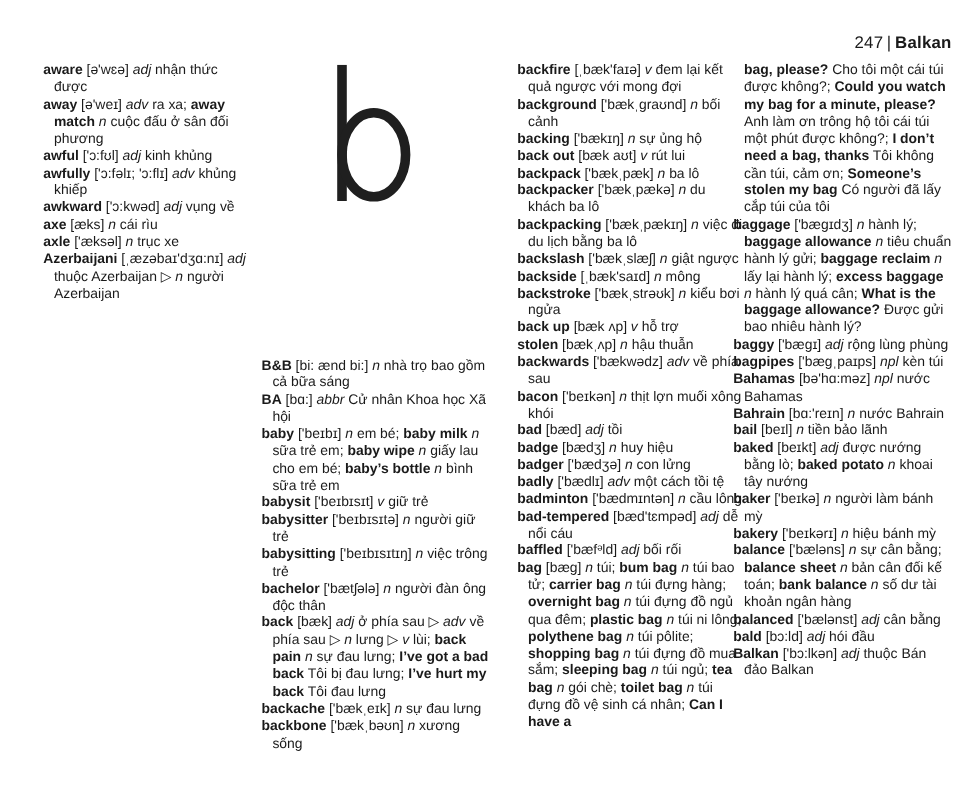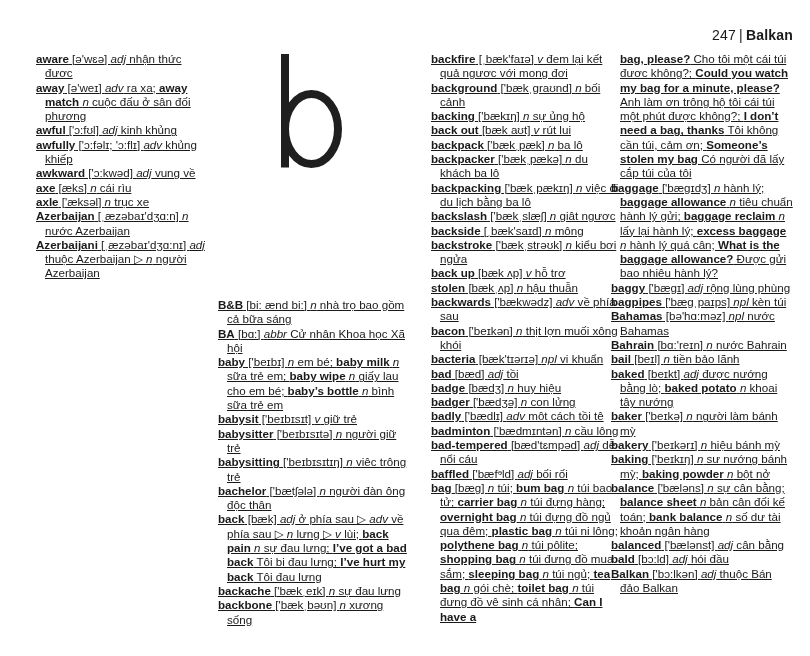--- a/index.html
+++ b/index.html
@@ -17,21 +17,20 @@
   .header .kw{font-weight:bold;}
   .col{position:absolute;top:52px;}
   .col-1{left:36px;width:172px;}
   .col-2{left:218px;width:192px;}
   .col-3{left:431px;width:190px;}
   .col-4{left:611px;width:182px;}
   .entry{
     margin:0;font-size:11.6px;line-height:14.3px;
     padding-left:9px;text-indent:-9px;
     text-rendering:optimizeLegibility;
-    text-decoration:underline;
   }
   .entry.cont{text-indent:0;}
   .b{font-weight:bold;}
   .i{font-style:italic;}
   .letter-block{height:244px;}
   .letter-block svg{display:block;margin-left:57px;margin-top:2px;}
   .glyph{stroke:#1f1f1f;fill:none;}
   .sr{position:absolute;width:1px;height:1px;overflow:hidden;clip:rect(0 0 0 0);}
 </style>
 </head>
@@ -44,21 +43,20 @@
   </div>
 
   <div class="col col-1">
       <p class="entry"><span class="b">aware</span><span class="r"> [ə'wɛə] </span><span class="i">adj</span><span class="r"> nhận thức được</span></p>
       <p class="entry"><span class="b">away</span><span class="r"> [ə'weɪ] </span><span class="i">adv</span><span class="r"> ra xa; </span><span class="b">away match</span><span class="r"> </span><span class="i">n</span><span class="r"> cuộc đấu ở sân đối phương</span></p>
       <p class="entry"><span class="b">awful</span><span class="r"> ['ɔ:fʊl] </span><span class="i">adj</span><span class="r"> kinh khủng</span></p>
       <p class="entry"><span class="b">awfully</span><span class="r"> ['ɔ:fəlɪ; 'ɔ:flɪ] </span><span class="i">adv</span><span class="r"> khủng khiếp</span></p>
       <p class="entry"><span class="b">awkward</span><span class="r"> ['ɔ:kwəd] </span><span class="i">adj</span><span class="r"> vụng về</span></p>
       <p class="entry"><span class="b">axe</span><span class="r"> [æks] </span><span class="i">n</span><span class="r"> cái rìu</span></p>
       <p class="entry"><span class="b">axle</span><span class="r"> ['æksəl] </span><span class="i">n</span><span class="r"> trục xe</span></p>
-      <p class="entry"><span class="b">Azerbaijan</span><span class="r"> [ˌæzəbaɪ'dʒɑ:n] </span><span class="i">n</span><span class="r"> nước Azerbaijan</span></p>
       <p class="entry"><span class="b">Azerbaijani</span><span class="r"> [ˌæzəbaɪ'dʒɑ:nɪ] </span><span class="i">adj</span><span class="r"> thuộc Azerbaijan ▷ </span><span class="i">n</span><span class="r"> người Azerbaijan</span></p>
     </div>
 
   <div class="col col-2">
     <div class="letter-block">
       <span class="sr">b</span>
       <svg width="68" height="115" viewBox="0 0 68 115" aria-hidden="true">
         <line class="glyph" x1="10" y1="0" x2="10" y2="113.5" stroke-width="8"></line>
         <ellipse class="glyph" cx="36.5" cy="75" rx="26.5" ry="35" stroke-width="8"></ellipse>
       </svg>
@@ -83,21 +81,20 @@
       <p class="entry"><span class="b">backpack</span><span class="r"> ['bækˌpæk] </span><span class="i">n</span><span class="r"> ba lô</span></p>
       <p class="entry"><span class="b">backpacker</span><span class="r"> ['bækˌpækə] </span><span class="i">n</span><span class="r"> du khách ba lô</span></p>
       <p class="entry"><span class="b">backpacking</span><span class="r"> ['bækˌpækɪŋ] </span><span class="i">n</span><span class="r"> việc đi du lịch bằng ba lô</span></p>
       <p class="entry"><span class="b">backslash</span><span class="r"> ['bækˌslæʃ] </span><span class="i">n</span><span class="r"> giật ngược</span></p>
       <p class="entry"><span class="b">backside</span><span class="r"> [ˌbæk'saɪd] </span><span class="i">n</span><span class="r"> mông</span></p>
       <p class="entry"><span class="b">backstroke</span><span class="r"> ['bækˌstrəʊk] </span><span class="i">n</span><span class="r"> kiểu bơi ngửa</span></p>
       <p class="entry"><span class="b">back up</span><span class="r"> [bæk ʌp] </span><span class="i">v</span><span class="r"> hỗ trợ</span></p>
       <p class="entry"><span class="b">stolen</span><span class="r"> [bækˌʌp] </span><span class="i">n</span><span class="r"> hậu thuẫn</span></p>
       <p class="entry"><span class="b">backwards</span><span class="r"> ['bækwədz] </span><span class="i">adv</span><span class="r"> về phía sau</span></p>
       <p class="entry"><span class="b">bacon</span><span class="r"> ['beɪkən] </span><span class="i">n</span><span class="r"> thịt lợn muối xông khói</span></p>
-      <p class="entry"><span class="b">bacteria</span><span class="r"> [bæk'tɪərɪə] </span><span class="i">npl</span><span class="r"> vi khuẩn</span></p>
       <p class="entry"><span class="b">bad</span><span class="r"> [bæd] </span><span class="i">adj</span><span class="r"> tồi</span></p>
       <p class="entry"><span class="b">badge</span><span class="r"> [bædʒ] </span><span class="i">n</span><span class="r"> huy hiệu</span></p>
       <p class="entry"><span class="b">badger</span><span class="r"> ['bædʒə] </span><span class="i">n</span><span class="r"> con lửng</span></p>
       <p class="entry"><span class="b">badly</span><span class="r"> ['bædlɪ] </span><span class="i">adv</span><span class="r"> một cách tồi tệ</span></p>
       <p class="entry"><span class="b">badminton</span><span class="r"> ['bædmɪntən] </span><span class="i">n</span><span class="r"> cầu lông</span></p>
       <p class="entry"><span class="b">bad-tempered</span><span class="r"> [bæd'tɛmpəd] </span><span class="i">adj</span><span class="r"> dễ nổi cáu</span></p>
       <p class="entry"><span class="b">baffled</span><span class="r"> ['bæfᵊld] </span><span class="i">adj</span><span class="r"> bối rối</span></p>
       <p class="entry"><span class="b">bag</span><span class="r"> [bæg] </span><span class="i">n</span><span class="r"> túi; </span><span class="b">bum bag</span><span class="r"> </span><span class="i">n</span><span class="r"> túi bao tử; </span><span class="b">carrier bag</span><span class="r"> </span><span class="i">n</span><span class="r"> túi đựng hàng; </span><span class="b">overnight bag</span><span class="r"> </span><span class="i">n</span><span class="r"> túi đựng đồ ngủ qua đêm; </span><span class="b">plastic bag</span><span class="r"> </span><span class="i">n</span><span class="r"> túi ni lông; </span><span class="b">polythene bag</span><span class="r"> </span><span class="i">n</span><span class="r"> túi pôlite; </span><span class="b">shopping bag</span><span class="r"> </span><span class="i">n</span><span class="r"> túi đựng đồ mua sắm; </span><span class="b">sleeping bag</span><span class="r"> </span><span class="i">n</span><span class="r"> túi ngủ; </span><span class="b">tea bag</span><span class="r"> </span><span class="i">n</span><span class="r"> gói chè; </span><span class="b">toilet bag</span><span class="r"> </span><span class="i">n</span><span class="r"> túi đựng đồ vệ sinh cá nhân; </span><span class="b">Can I have a</span></p>
     </div>
 
@@ -105,20 +102,19 @@
       <p class="entry cont"><span class="b">bag, please?</span><span class="r"> Cho tôi một cái túi được không?; </span><span class="b">Could you watch my bag for a minute, please?</span><span class="r"> Anh làm ơn trông hộ tôi cái túi một phút được không?; </span><span class="b">I don’t need a bag, thanks</span><span class="r"> Tôi không cần túi, cảm ơn; </span><span class="b">Someone’s stolen my bag</span><span class="r"> Có người đã lấy cắp túi của tôi</span></p>
       <p class="entry"><span class="b">baggage</span><span class="r"> ['bægɪdʒ] </span><span class="i">n</span><span class="r"> hành lý; </span><span class="b">baggage allowance</span><span class="r"> </span><span class="i">n</span><span class="r"> tiêu chuẩn hành lý gửi; </span><span class="b">baggage reclaim</span><span class="r"> </span><span class="i">n</span><span class="r"> lấy lại hành lý; </span><span class="b">excess baggage</span><span class="r"> </span><span class="i">n</span><span class="r"> hành lý quá cân; </span><span class="b">What is the baggage allowance?</span><span class="r"> Được gửi bao nhiêu hành lý?</span></p>
       <p class="entry"><span class="b">baggy</span><span class="r"> ['bægɪ] </span><span class="i">adj</span><span class="r"> rộng lùng phùng</span></p>
       <p class="entry"><span class="b">bagpipes</span><span class="r"> ['bægˌpaɪps] </span><span class="i">npl</span><span class="r"> kèn túi</span></p>
       <p class="entry"><span class="b">Bahamas</span><span class="r"> [bə'hɑ:məz] </span><span class="i">npl</span><span class="r"> nước Bahamas</span></p>
       <p class="entry"><span class="b">Bahrain</span><span class="r"> [bɑ:'reɪn] </span><span class="i">n</span><span class="r"> nước Bahrain</span></p>
       <p class="entry"><span class="b">bail</span><span class="r"> [beɪl] </span><span class="i">n</span><span class="r"> tiền bảo lãnh</span></p>
       <p class="entry"><span class="b">baked</span><span class="r"> [beɪkt] </span><span class="i">adj</span><span class="r"> được nướng bằng lò; </span><span class="b">baked potato</span><span class="r"> </span><span class="i">n</span><span class="r"> khoai tây nướng</span></p>
       <p class="entry"><span class="b">baker</span><span class="r"> ['beɪkə] </span><span class="i">n</span><span class="r"> người làm bánh mỳ</span></p>
       <p class="entry"><span class="b">bakery</span><span class="r"> ['beɪkərɪ] </span><span class="i">n</span><span class="r"> hiệu bánh mỳ</span></p>
-      <p class="entry"><span class="b">baking</span><span class="r"> ['beɪkɪŋ] </span><span class="i">n</span><span class="r"> sự nướng bánh mỳ; </span><span class="b">baking powder</span><span class="r"> </span><span class="i">n</span><span class="r"> bột nở</span></p>
       <p class="entry"><span class="b">balance</span><span class="r"> ['bæləns] </span><span class="i">n</span><span class="r"> sự cân bằng; </span><span class="b">balance sheet</span><span class="r"> </span><span class="i">n</span><span class="r"> bản cân đối kế toán; </span><span class="b">bank balance</span><span class="r"> </span><span class="i">n</span><span class="r"> số dư tài khoản ngân hàng</span></p>
       <p class="entry"><span class="b">balanced</span><span class="r"> ['bælənst] </span><span class="i">adj</span><span class="r"> cân bằng</span></p>
       <p class="entry"><span class="b">bald</span><span class="r"> [bɔ:ld] </span><span class="i">adj</span><span class="r"> hói đầu</span></p>
       <p class="entry"><span class="b">Balkan</span><span class="r"> ['bɔ:lkən] </span><span class="i">adj</span><span class="r"> thuộc Bán đảo Balkan</span></p>
     </div>
 
 </div>
 
 </body></html>

